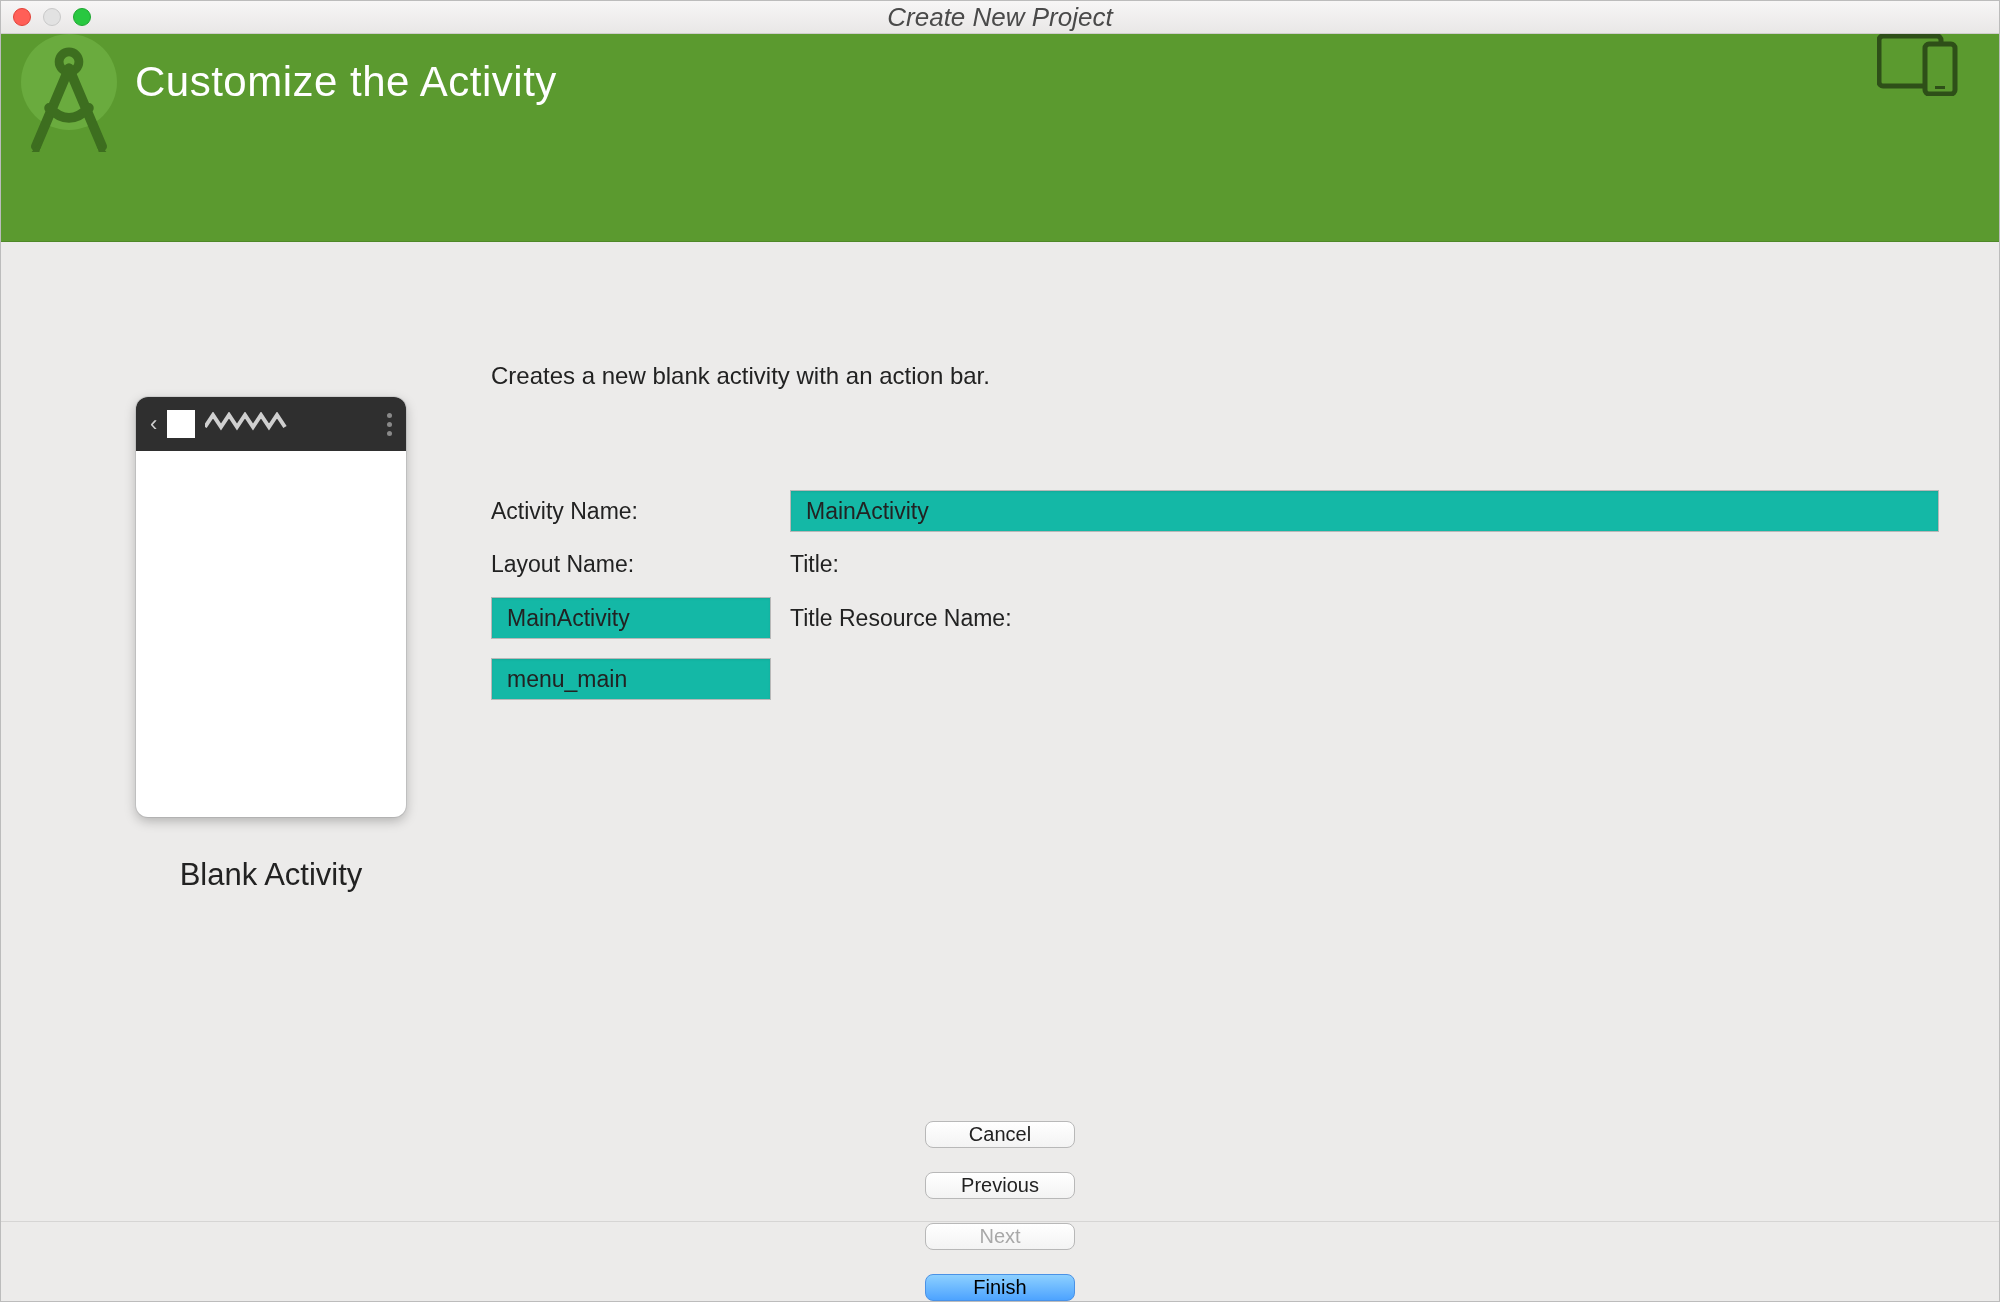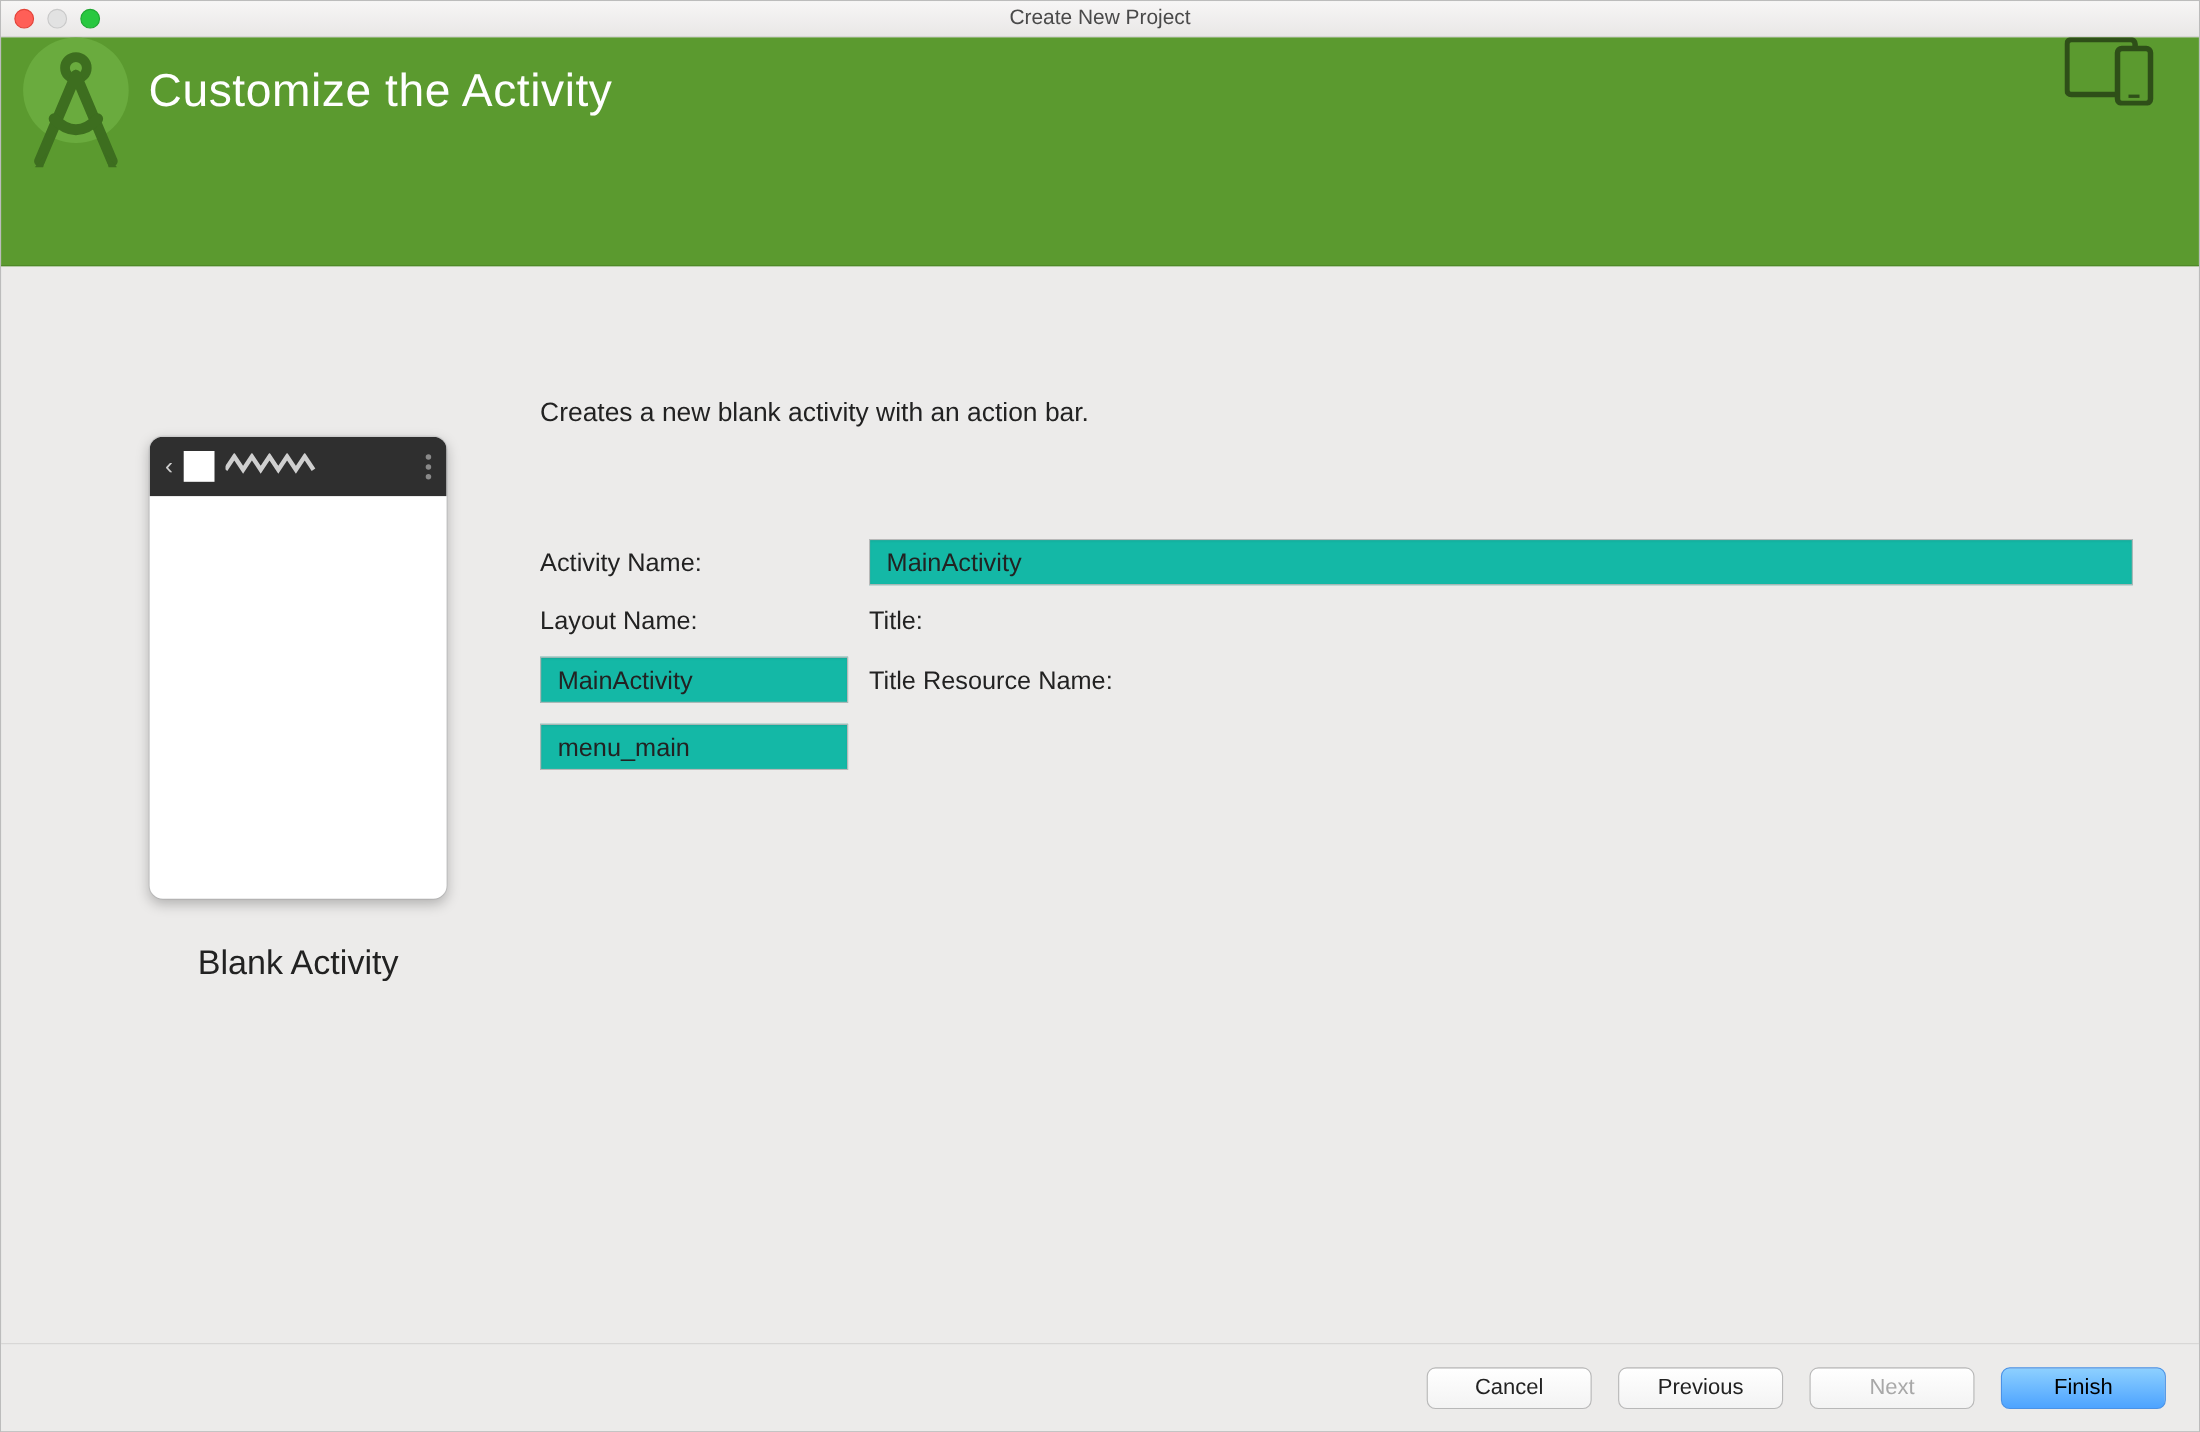--- a/index.html
+++ b/index.html
@@ -24,21 +24,21 @@
     border-bottom:1px solid #cfcdcc;
     display:flex; align-items:center;
     position:relative;
   }
   .traffic { position:absolute; left:12px; top:50%; transform:translateY(-50%); display:flex; gap:12px; }
   .light { width:18px; height:18px; border-radius:50%; }
   .light.close { background:#ff5f57; border:1px solid #e24238; }
   .light.min   { background:#e2e2e2; border:1px solid #c9c9c9; }
   .light.max   { background:#28c840; border:1px solid #1fa732; }
   .titlebar .title {
-    margin:16px auto; font-size:19px; color:#4a4a4a;
+    margin:16px auto; font-size:26px; color:#4a4a4a;font-style:italic;
   }
   
   .header {
     background:#5b9a2f;
     height:208px;
     display:flex; align-items:flex-start;
     padding-left:20px; padding-right:36px;
     position:relative;
     border-bottom:1px solid #4e8828;
     justify-content:space-between;
@@ -90,20 +90,21 @@
     padding:0 15px;
     box-shadow:inset 0 1px 2px rgba(0,0,0,0.08);
   }
   
   .footer {
     height:80px;
     border-top:1px solid #d6d5d4;
     display:flex; align-items:center; justify-content:flex-end;
     padding:0 30px; gap:24px;
     background:#ecebea;
+    flex-direction:column;
   }
   .btn {
     height:38px; min-width:150px;
     border-radius:8px;
     border:1px solid #b8b8b8;
     background:linear-gradient(#ffffff,#f3f3f3);
     font-size:20px; color:#222;
     cursor:pointer;
   }
   .btn.disabled { color:#a8a8a8; cursor:default; }

